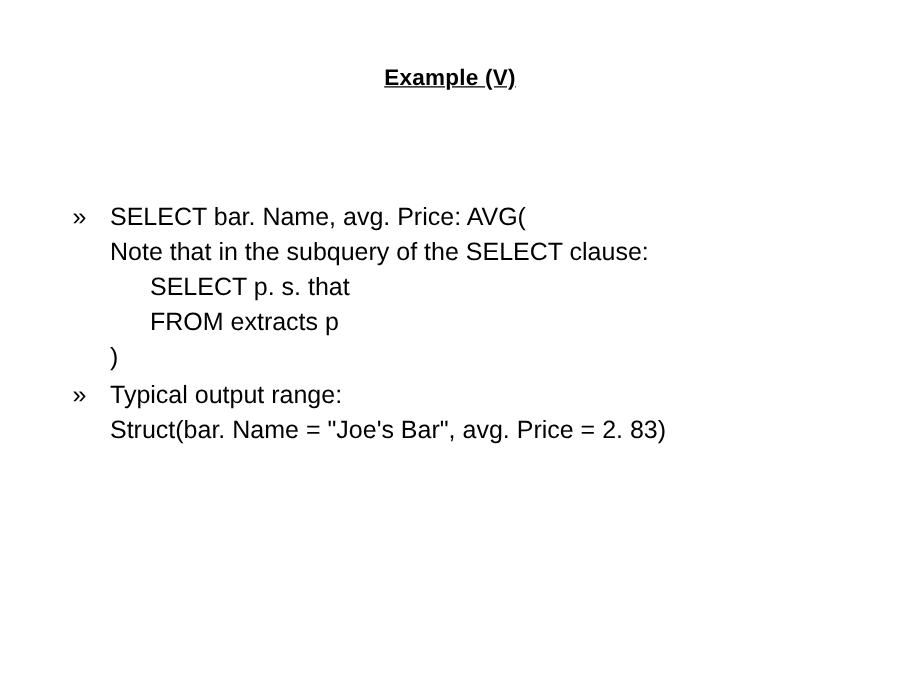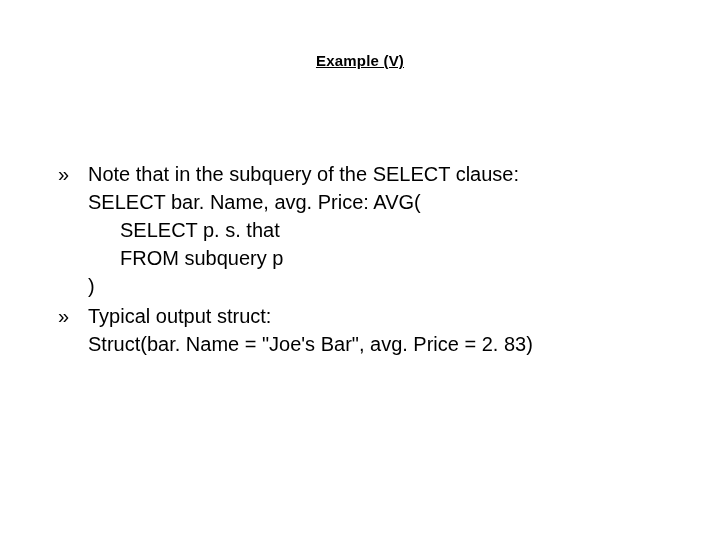--- a/index.html
+++ b/index.html
@@ -17,21 +17,21 @@
     height: 540px;
     box-sizing: border-box;
   }
   .title {
     position: absolute;
     top: 52px;
     left: 0;
     width: 100%;
     text-align: center;
     font-weight: bold;
-    font-size: 15px;
+    font-size: 18px;
     text-decoration: underline;
     letter-spacing: 0.2px;
   }
   .body {
     position: absolute;
     top: 160px;
     left: 58px;
     right: 0;
     font-size: 20px;
     line-height: 1.4;
@@ -59,31 +59,31 @@
 
 <div class="slide">
 
   <div class="title">Example (V)</div>
 
   <div class="body">
 
     <div class="bullet">
       <div class="marker">»</div>
       <div class="content">
+        <div>SELECT bar. Name, avg. Price: AVG(</div>
         <div>Note that in the subquery of the SELECT clause:</div>
-        <div>SELECT bar. Name, avg. Price: AVG(</div>
         <div class="indent1">SELECT p. s. that</div>
-        <div class="indent1">FROM subquery p</div>
+        <div class="indent1">FROM extracts p</div>
         <div>)</div>
       </div>
     </div>
 
     <div class="bullet">
       <div class="marker">»</div>
       <div class="content">
-        <div>Typical output struct:</div>
+        <div>Typical output range:</div>
         <div>Struct(bar. Name = "Joe's Bar", avg. Price = 2. 83)</div>
       </div>
     </div>
 
   </div>
 
 </div>
 
 </body></html>

